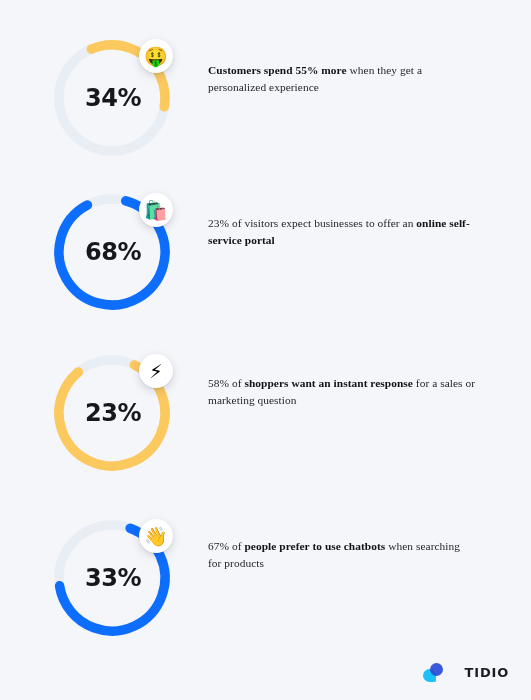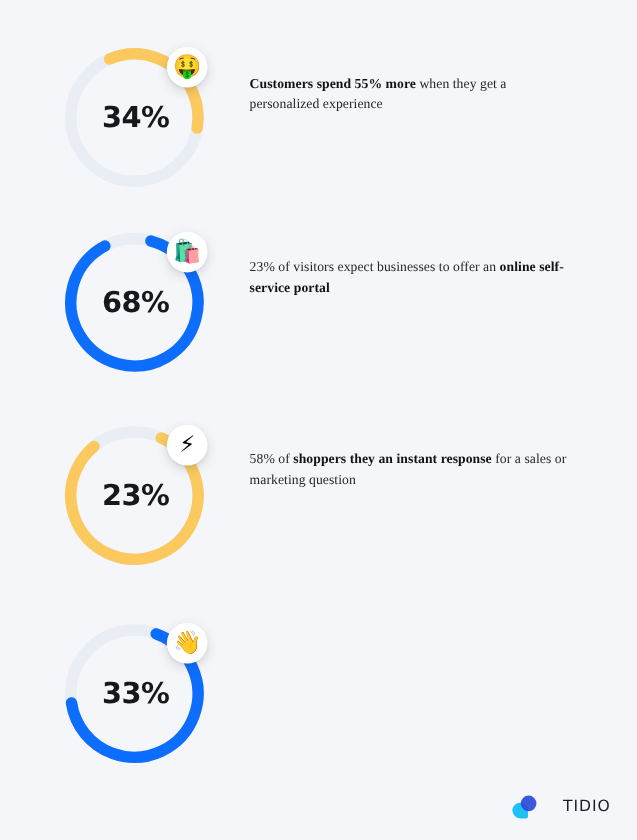--- a/index.html
+++ b/index.html
@@ -138,21 +138,21 @@
     top: 0;
     width: 13px;
     height: 13px;
     background: #2a4bd8;
     border-radius: 50%;
     opacity: 0.92;
   }
   .tidio-word {
     font-family: "DejaVu Sans", "Liberation Sans", sans-serif;
     font-size: 13px;
-    font-weight: normal;
+    font-weight: bold;
     letter-spacing: 0.8px;
     color: #1b1d26;
     margin-left: 16px;
   }
 </style>
 </head>
 <body>
 
 <div class="infographic">
 
@@ -187,32 +187,35 @@
   <div class="stat-row" id="row-3">
     <div class="ring-wrap">
       <svg class="ring-svg" width="130" height="130" viewBox="0 0 130 130">
         <circle cx="65" cy="65" r="53" fill="none" stroke="#e9edf4" stroke-width="9.5"></circle>
         <circle cx="65" cy="65" r="53" fill="none" stroke="#fbc95e" stroke-width="9.5" stroke-linecap="round" stroke-dasharray="273.1 59.9" stroke-dashoffset="0" transform="rotate(-65 65 65)"></circle>
       </svg>
       <div class="ring-value">23%</div>
       <div class="emoji-badge">⚡</div>
     </div>
     <div class="stat-text">
-      <span>58% of </span><b>shoppers they an instant response</b><span> for a sales or marketing question</span>
+      <span>58% of </span><b>shoppers want an instant response</b><span> for a sales or marketing question</span>
     </div>
   </div>
 
   <div class="stat-row" id="row-4">
     <div class="ring-wrap">
       <svg class="ring-svg" width="130" height="130" viewBox="0 0 130 130">
         <circle cx="65" cy="65" r="53" fill="none" stroke="#e9edf4" stroke-width="9.5"></circle>
         <circle cx="65" cy="65" r="53" fill="none" stroke="#0d6efd" stroke-width="9.5" stroke-linecap="round" stroke-dasharray="223.1 109.9" stroke-dashoffset="0" transform="rotate(-70 65 65)"></circle>
       </svg>
       <div class="ring-value">33%</div>
       <div class="emoji-badge">👋</div>
+    </div>
+    <div class="stat-text">
+      <span>67% of </span><b>people prefer to use chatbots</b><span> when searching for products</span>
     </div>
   </div>
 
   <div class="tidio-logo">
     <span class="tidio-mark">
       <span class="bubble"></span>
       <span class="dot"></span>
     </span>
     <span class="tidio-word">TIDIO</span>
   </div>

